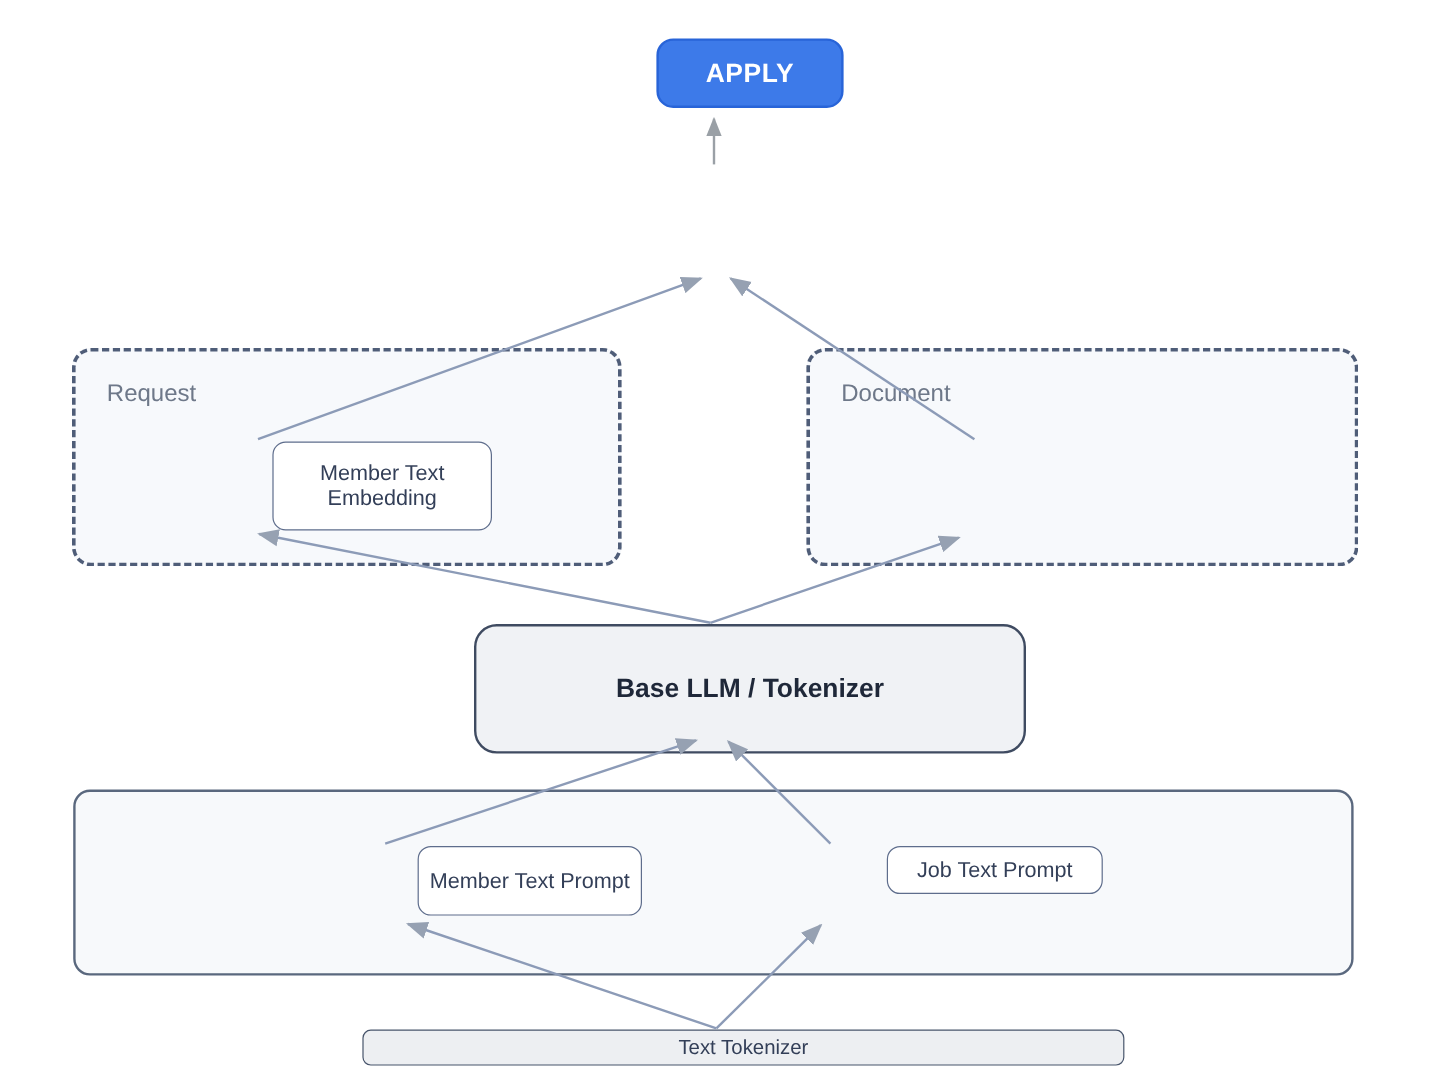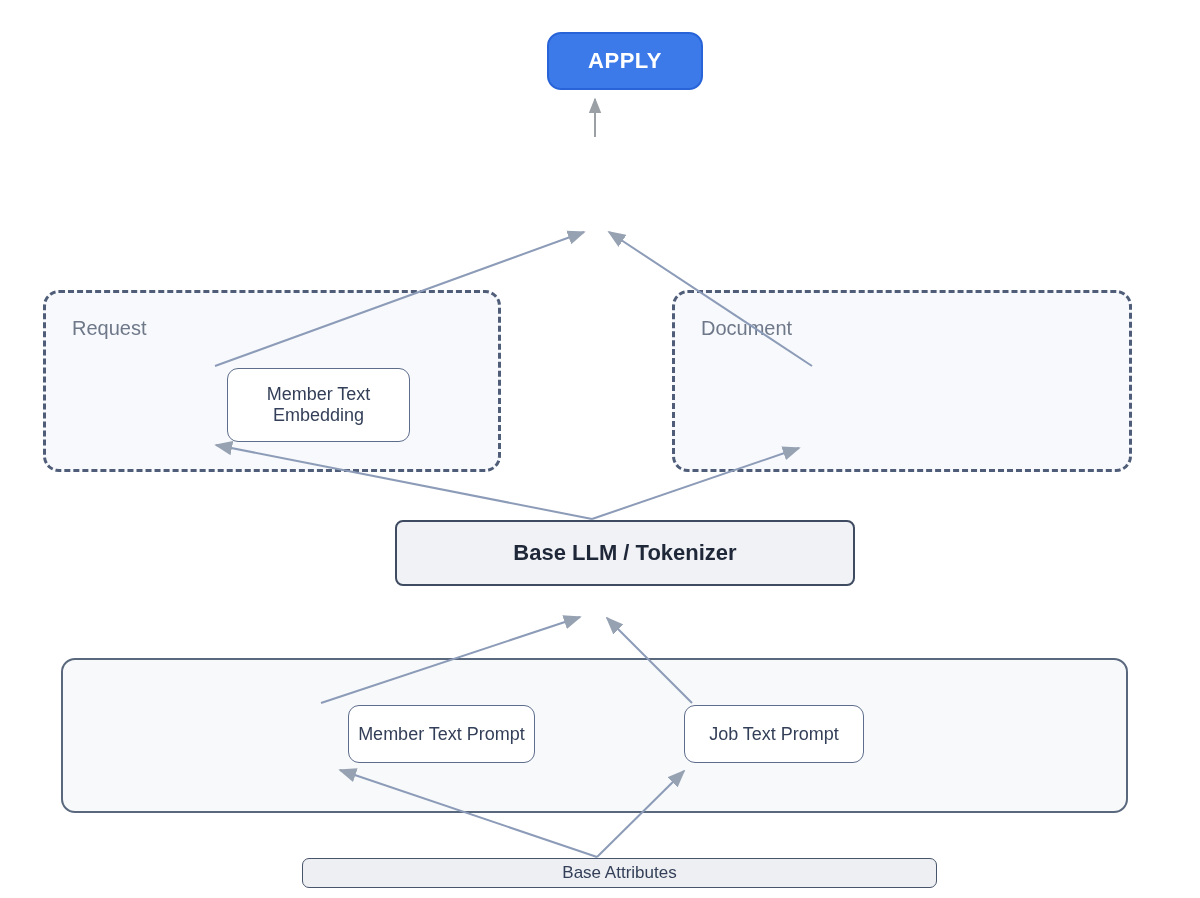--- a/index.html
+++ b/index.html
@@ -36,54 +36,54 @@
     color: var(--toplayers-text, #1c38b2);
     font-size: 25px; font-weight: bold;
   }
   .group {
     position: absolute;
     box-sizing: border-box;
     background: var(--group-fill, #f7f9fc);
     border: 3px dashed var(--group-border, #4f5d78);
     border-radius: 16px;
   }
-  .group-request { left: 43px; top: 290px; width: 458px; height: 182px; }
+  .group-request { left: 60px; top: 290px; width: 458px; height: 182px; }
   .group-document { left: 672px; top: 290px; width: 460px; height: 182px; }
   .group-label {
     position: absolute; left: 26px; top: 24px;
     color: var(--group-label, #6e7889);
     font-size: 20px;
   }
   .small-node {
     background: #ffffff;
     border: 1.5px solid var(--node-border, #5e6d8c);
     border-radius: 11px;
     color: var(--node-text, #333f58);
     font-size: 18px;
   }
   .member-embedding { left: 197px; top: 368px; width: 183px; height: 74px; }
   .job-embedding    { left: 810px; top: 368px; width: 185px; height: 74px; }
   .base-llm {
-    left: 365px; top: 520px; width: 460px; height: 66px;
+    left: 365px; top: 520px; width: 460px; height: 108px;
     background: var(--base-fill, #f0f2f5);
     border: 2.5px solid var(--base-border, #3f4b61);
-    border-radius: 8px;
+    border-radius: 19px;
     color: var(--base-text, #1f2839);
     font-size: 22px; font-weight: bold;
   }
   .prompts-container {
     position: absolute;
     left: 61px; top: 658px; width: 1067px; height: 155px;
     box-sizing: border-box;
     background: var(--container-fill, #f7f9fb);
     border: 2.5px solid var(--container-border, #5a687e);
     border-radius: 14px;
   }
   .member-prompt { left: 318px; top: 705px; width: 187px; height: 58px; }
-  .job-prompt    { left: 654px; top: 705px; width: 180px; height: 58px; }
+  .job-prompt    { left: 709px; top: 705px; width: 180px; height: 40px; }
   .text-attributes {
     left: 272px; top: 858px; width: 635px; height: 30px;
     background: var(--attr-fill, #edeff2);
     border: 1.5px solid var(--attr-border, #47546b);
     border-radius: 7px;
     color: var(--node-text, #2c3850);
     font-size: 17px;
   }
   svg.edges {
     position: absolute; left: 0; top: 0;
@@ -120,21 +120,21 @@
 
   <div class="node small-node member-embedding">Member Text Embedding</div>
 
 
   <div class="node base-llm">Base LLM / Tokenizer</div>
 
   <div class="node small-node member-prompt">Member Text Prompt</div>
 
   <div class="node small-node job-prompt">Job Text Prompt</div>
 
-  <div class="node text-attributes">Base Attributes</div>
+  <div class="node text-attributes">Text Tokenizer</div>
 
   <svg class="edges" width="1200" height="898" viewBox="0 0 1200 898">
     <defs>
       <marker id="head-slate" markerUnits="userSpaceOnUse" markerWidth="18" markerHeight="15" viewBox="0 0 10 8" refX="9" refY="4" orient="auto">
         <path d="M0,0 L10,4 L0,8 Z"></path>
       </marker>
       <marker id="head-gray" markerUnits="userSpaceOnUse" markerWidth="16" markerHeight="13" viewBox="0 0 10 8" refX="9" refY="4" orient="auto">
         <path d="M0,0 L10,4 L0,8 Z"></path>
       </marker>
     </defs>

